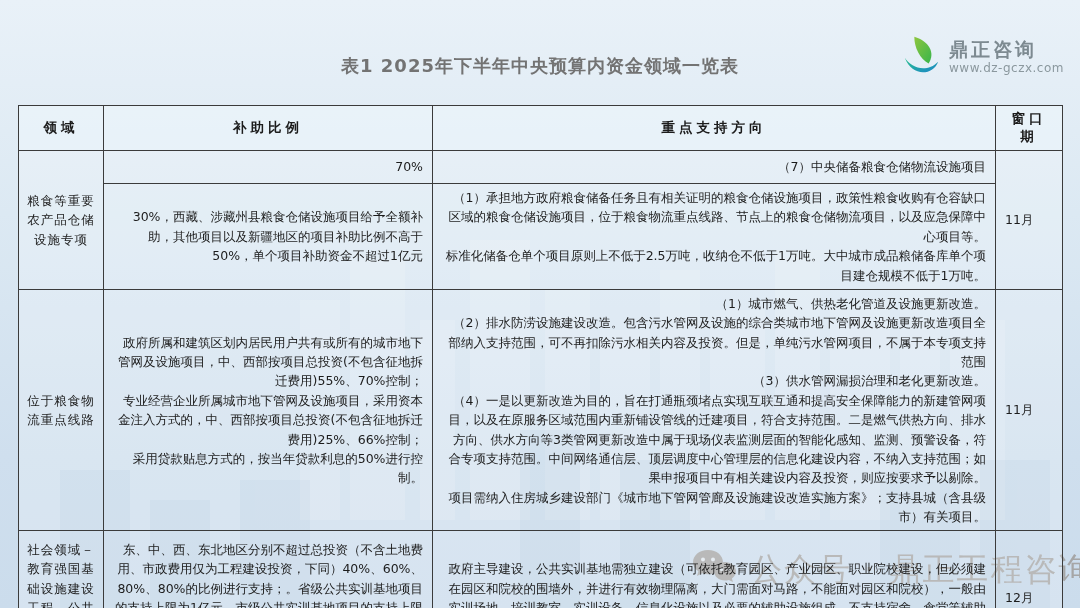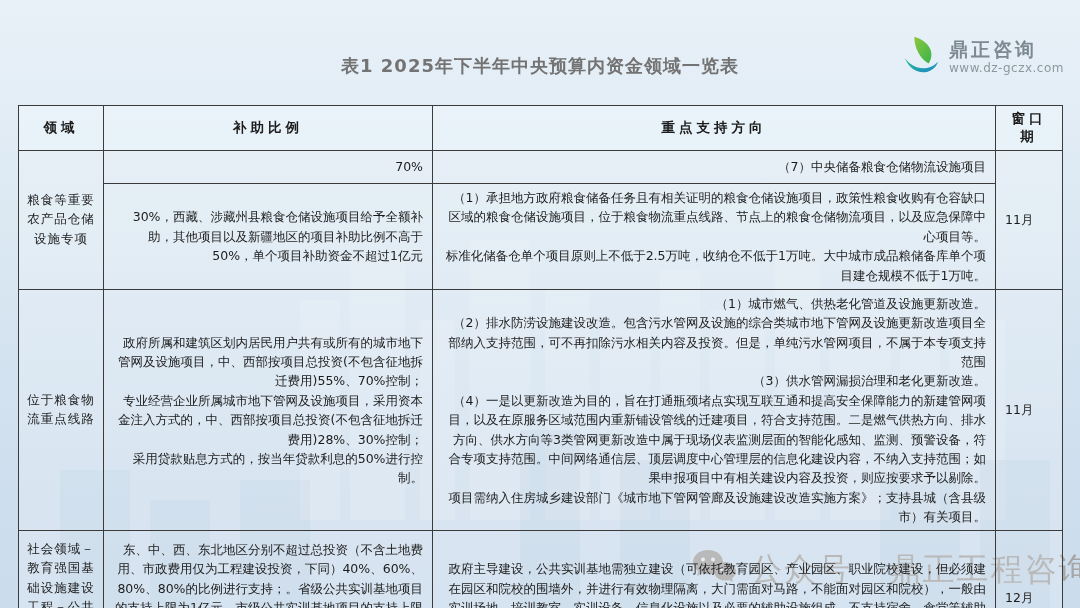--- a/index.html
+++ b/index.html
@@ -23,21 +23,21 @@
   table.funds {
     position:absolute; left:18px; top:105px; width:1044px; z-index:2;
     border-collapse:collapse; table-layout:fixed;
   }
   th, td { border:1px solid #3b3b3b; padding:4px 9px; vertical-align:middle; background:rgba(255,255,255,0.22); }
   th {
     font-size:13.5px; font-weight:bold; text-align:center; letter-spacing:4px;
     background:rgba(238,247,252,0.55); height:35px;
   }
   td { font-size:12.5px; line-height:1.55; }
-  .cell-field { text-align:center; padding:4px 7px; letter-spacing:1px;font-family:Liberation Serif, serif; }
+  .cell-field { text-align:center; padding:4px 7px; letter-spacing:1px; }
   .cell-subsidy, .cell-support { text-align:right; white-space:pre-line; }
   .cell-window { text-align:left; }
   tr.r1a { height:33px; }
   tr.r1b { height:85px; }
   tr.r2  { height:200px; }
   tr.r3  { height:134px; }
 
   .wechat-wm {
     position:absolute; left:692px; top:548px; z-index:1;
     display:flex; align-items:center; gap:12px; color:#a6a6a6;
@@ -121,21 +121,21 @@
       <td class="cell-window" rowspan="2">11月</td>
     </tr>
     <tr class="r1b">
       <td class="cell-subsidy">30%，西藏、涉藏州县粮食仓储设施项目给予全额补助，其他项目以及新疆地区的项目补助比例不高于50%，单个项目补助资金不超过1亿元</td>
       <td class="cell-support">（1）承担地方政府粮食储备任务且有相关证明的粮食仓储设施项目，政策性粮食收购有仓容缺口区域的粮食仓储设施项目，位于粮食物流重点线路、节点上的粮食仓储物流项目，以及应急保障中心项目等。
 标准化储备仓单个项目原则上不低于2.5万吨，收纳仓不低于1万吨。大中城市成品粮储备库单个项目建仓规模不低于1万吨。</td>
     </tr>
     <tr class="r2">
       <td class="cell-field">位于粮食物流重点线路</td>
       <td class="cell-subsidy">政府所属和建筑区划内居民用户共有或所有的城市地下管网及设施项目，中、西部按项目总投资(不包含征地拆迁费用)55%、70%控制；
-专业经营企业所属城市地下管网及设施项目，采用资本金注入方式的，中、西部按项目总投资(不包含征地拆迁费用)28%、30%控制；
+专业经营企业所属城市地下管网及设施项目，采用资本金注入方式的，中、西部按项目总投资(不包含征地拆迁费用)25%、66%控制；
 采用贷款贴息方式的，按当年贷款利息的50%进行控制。</td>
       <td class="cell-support">（1）城市燃气、供热老化管道及设施更新改造。
 （2）排水防涝设施建设改造。包含污水管网及设施的综合类城市地下管网及设施更新改造项目全部纳入支持范围，可不再扣除污水相关内容及投资。但是，单纯污水管网项目，不属于本专项支持范围
 （3）供水管网漏损治理和老化更新改造。
 （4）一是以更新改造为目的，旨在打通瓶颈堵点实现互联互通和提高安全保障能力的新建管网项目，以及在原服务区域范围内重新铺设管线的迁建项目，符合支持范围。二是燃气供热方向、排水方向、供水方向等3类管网更新改造中属于现场仪表监测层面的智能化感知、监测、预警设备，符合专项支持范围。中间网络通信层、顶层调度中心管理层的信息化建设内容，不纳入支持范围；如果申报项目中有相关建设内容及投资，则应按要求予以剔除。
 项目需纳入住房城乡建设部门《城市地下管网管廊及设施建设改造实施方案》；支持县城（含县级市）有关项目。</td>
       <td class="cell-window">11月</td>
     </tr>
     <tr class="r3">
       <td class="cell-field">社会领域－教育强国基础设施建设工程－公共实训基地方向专项</td>

